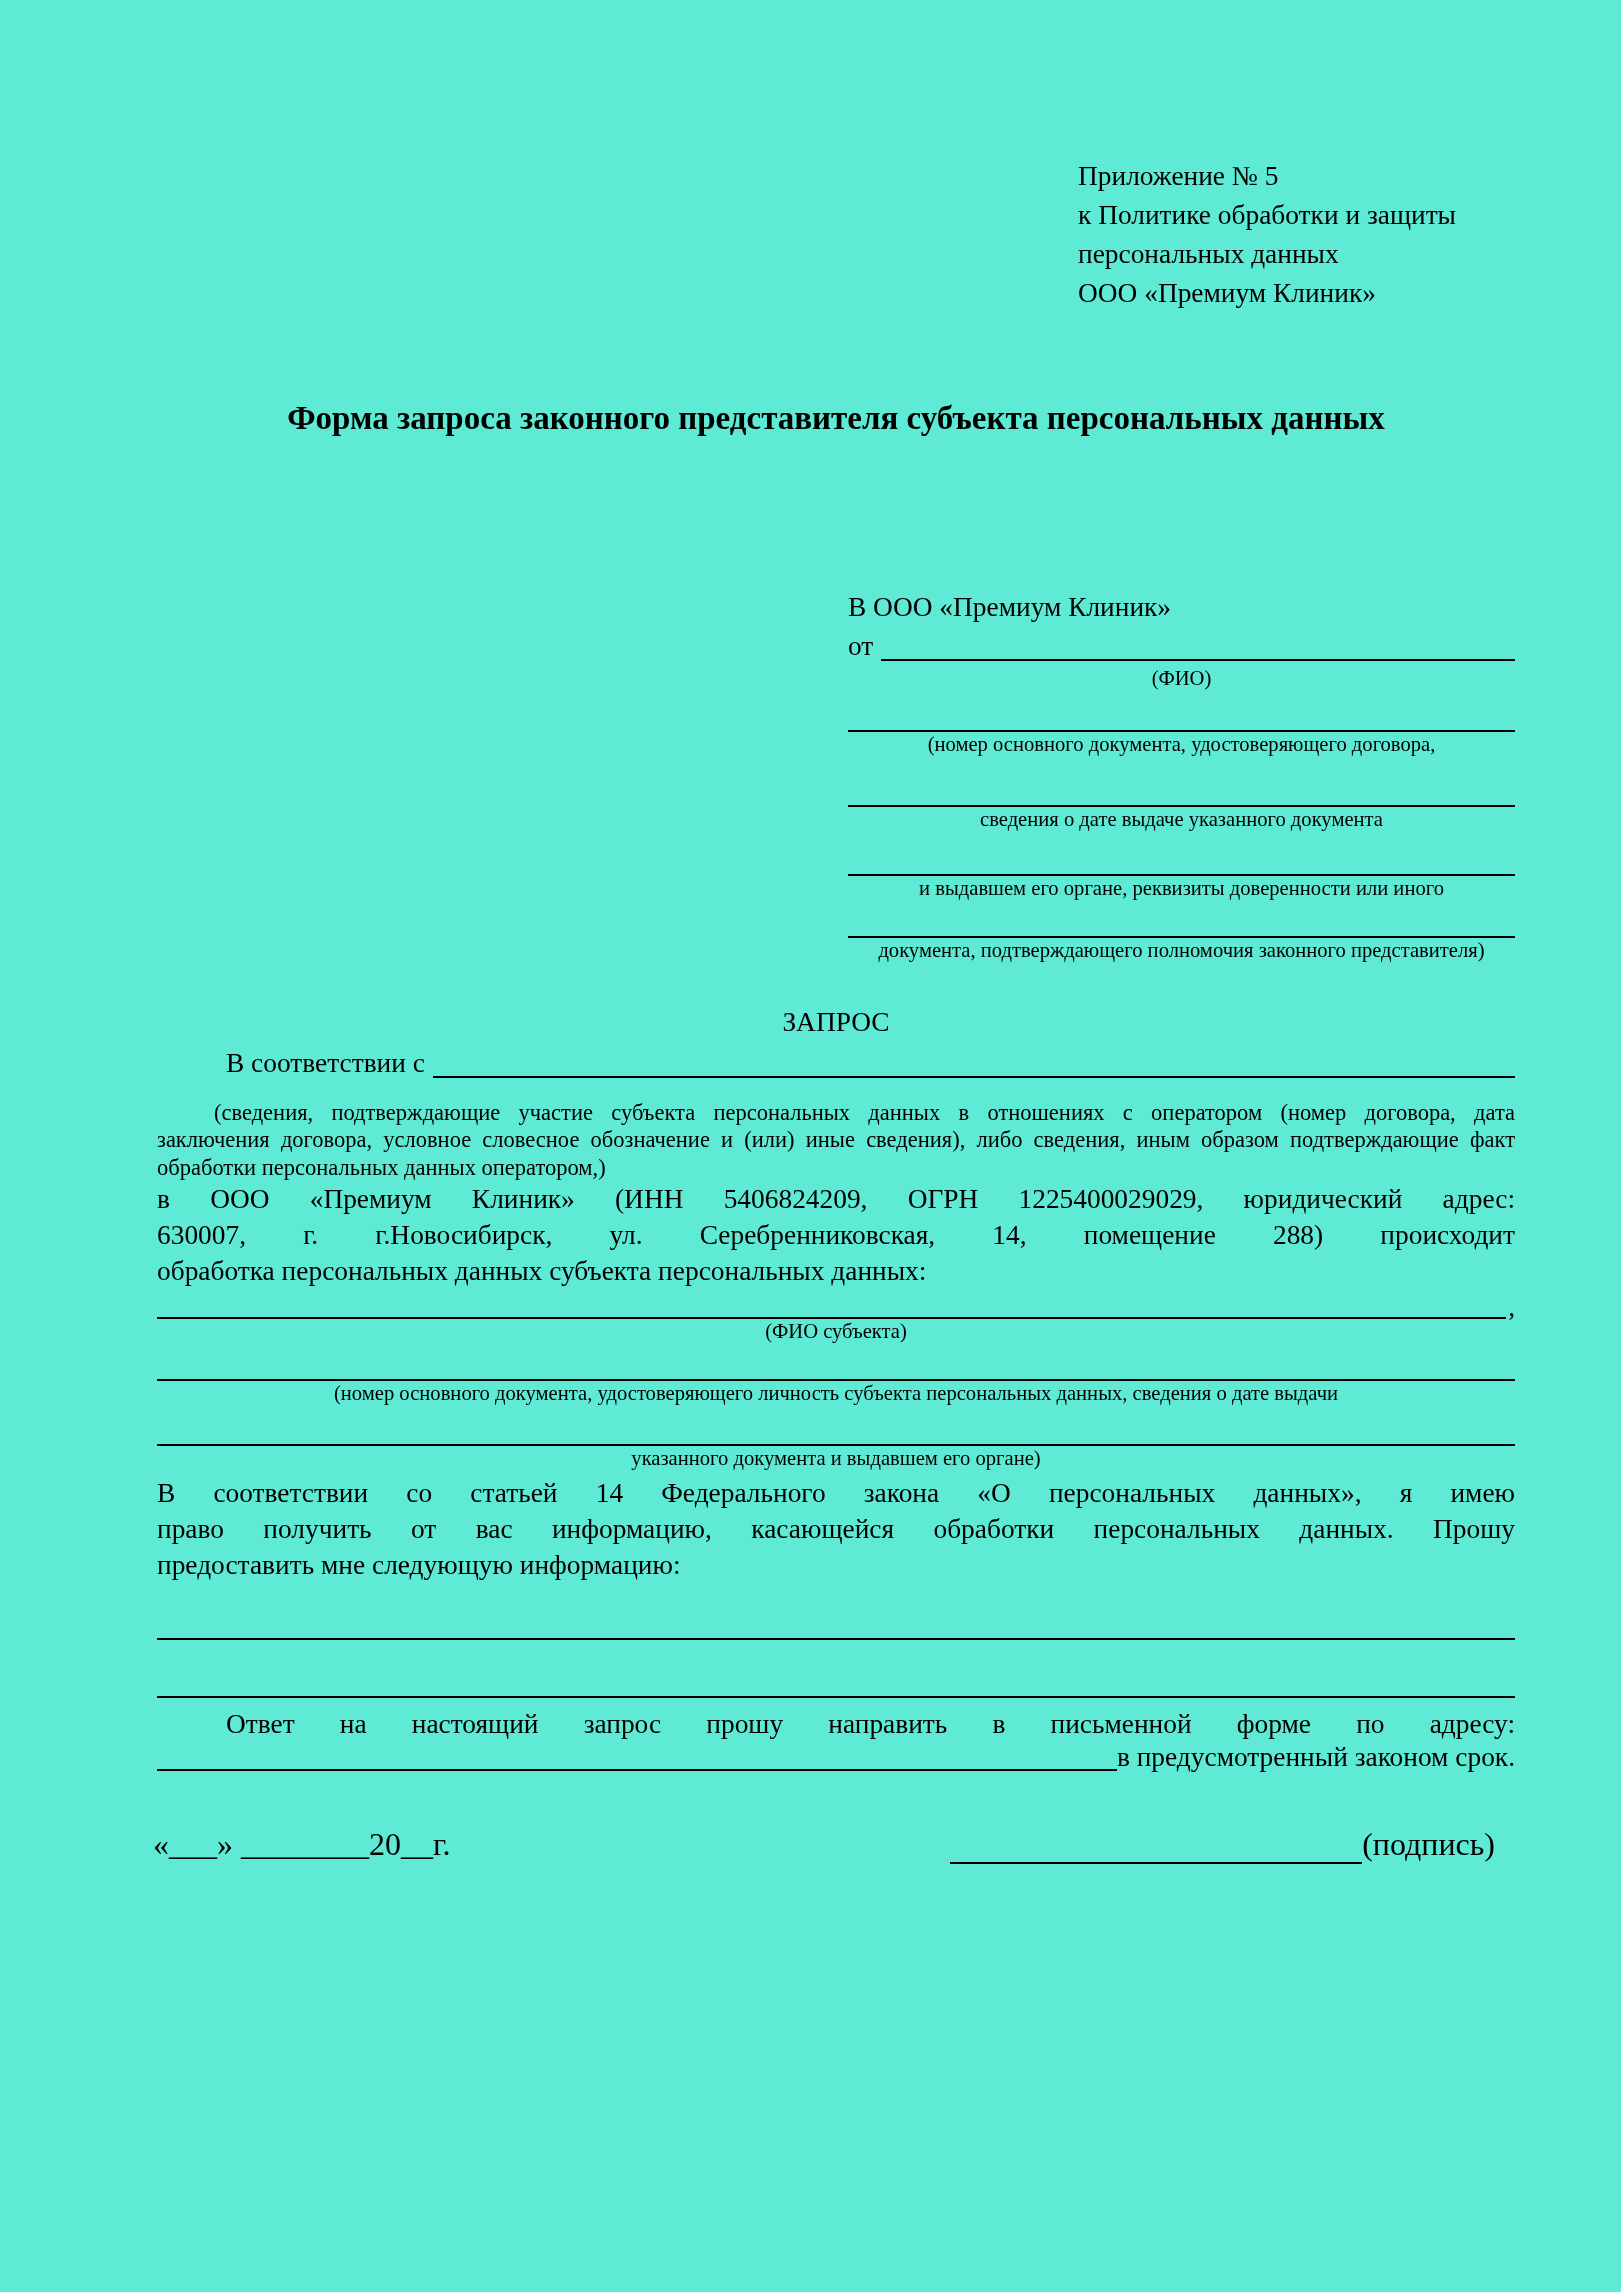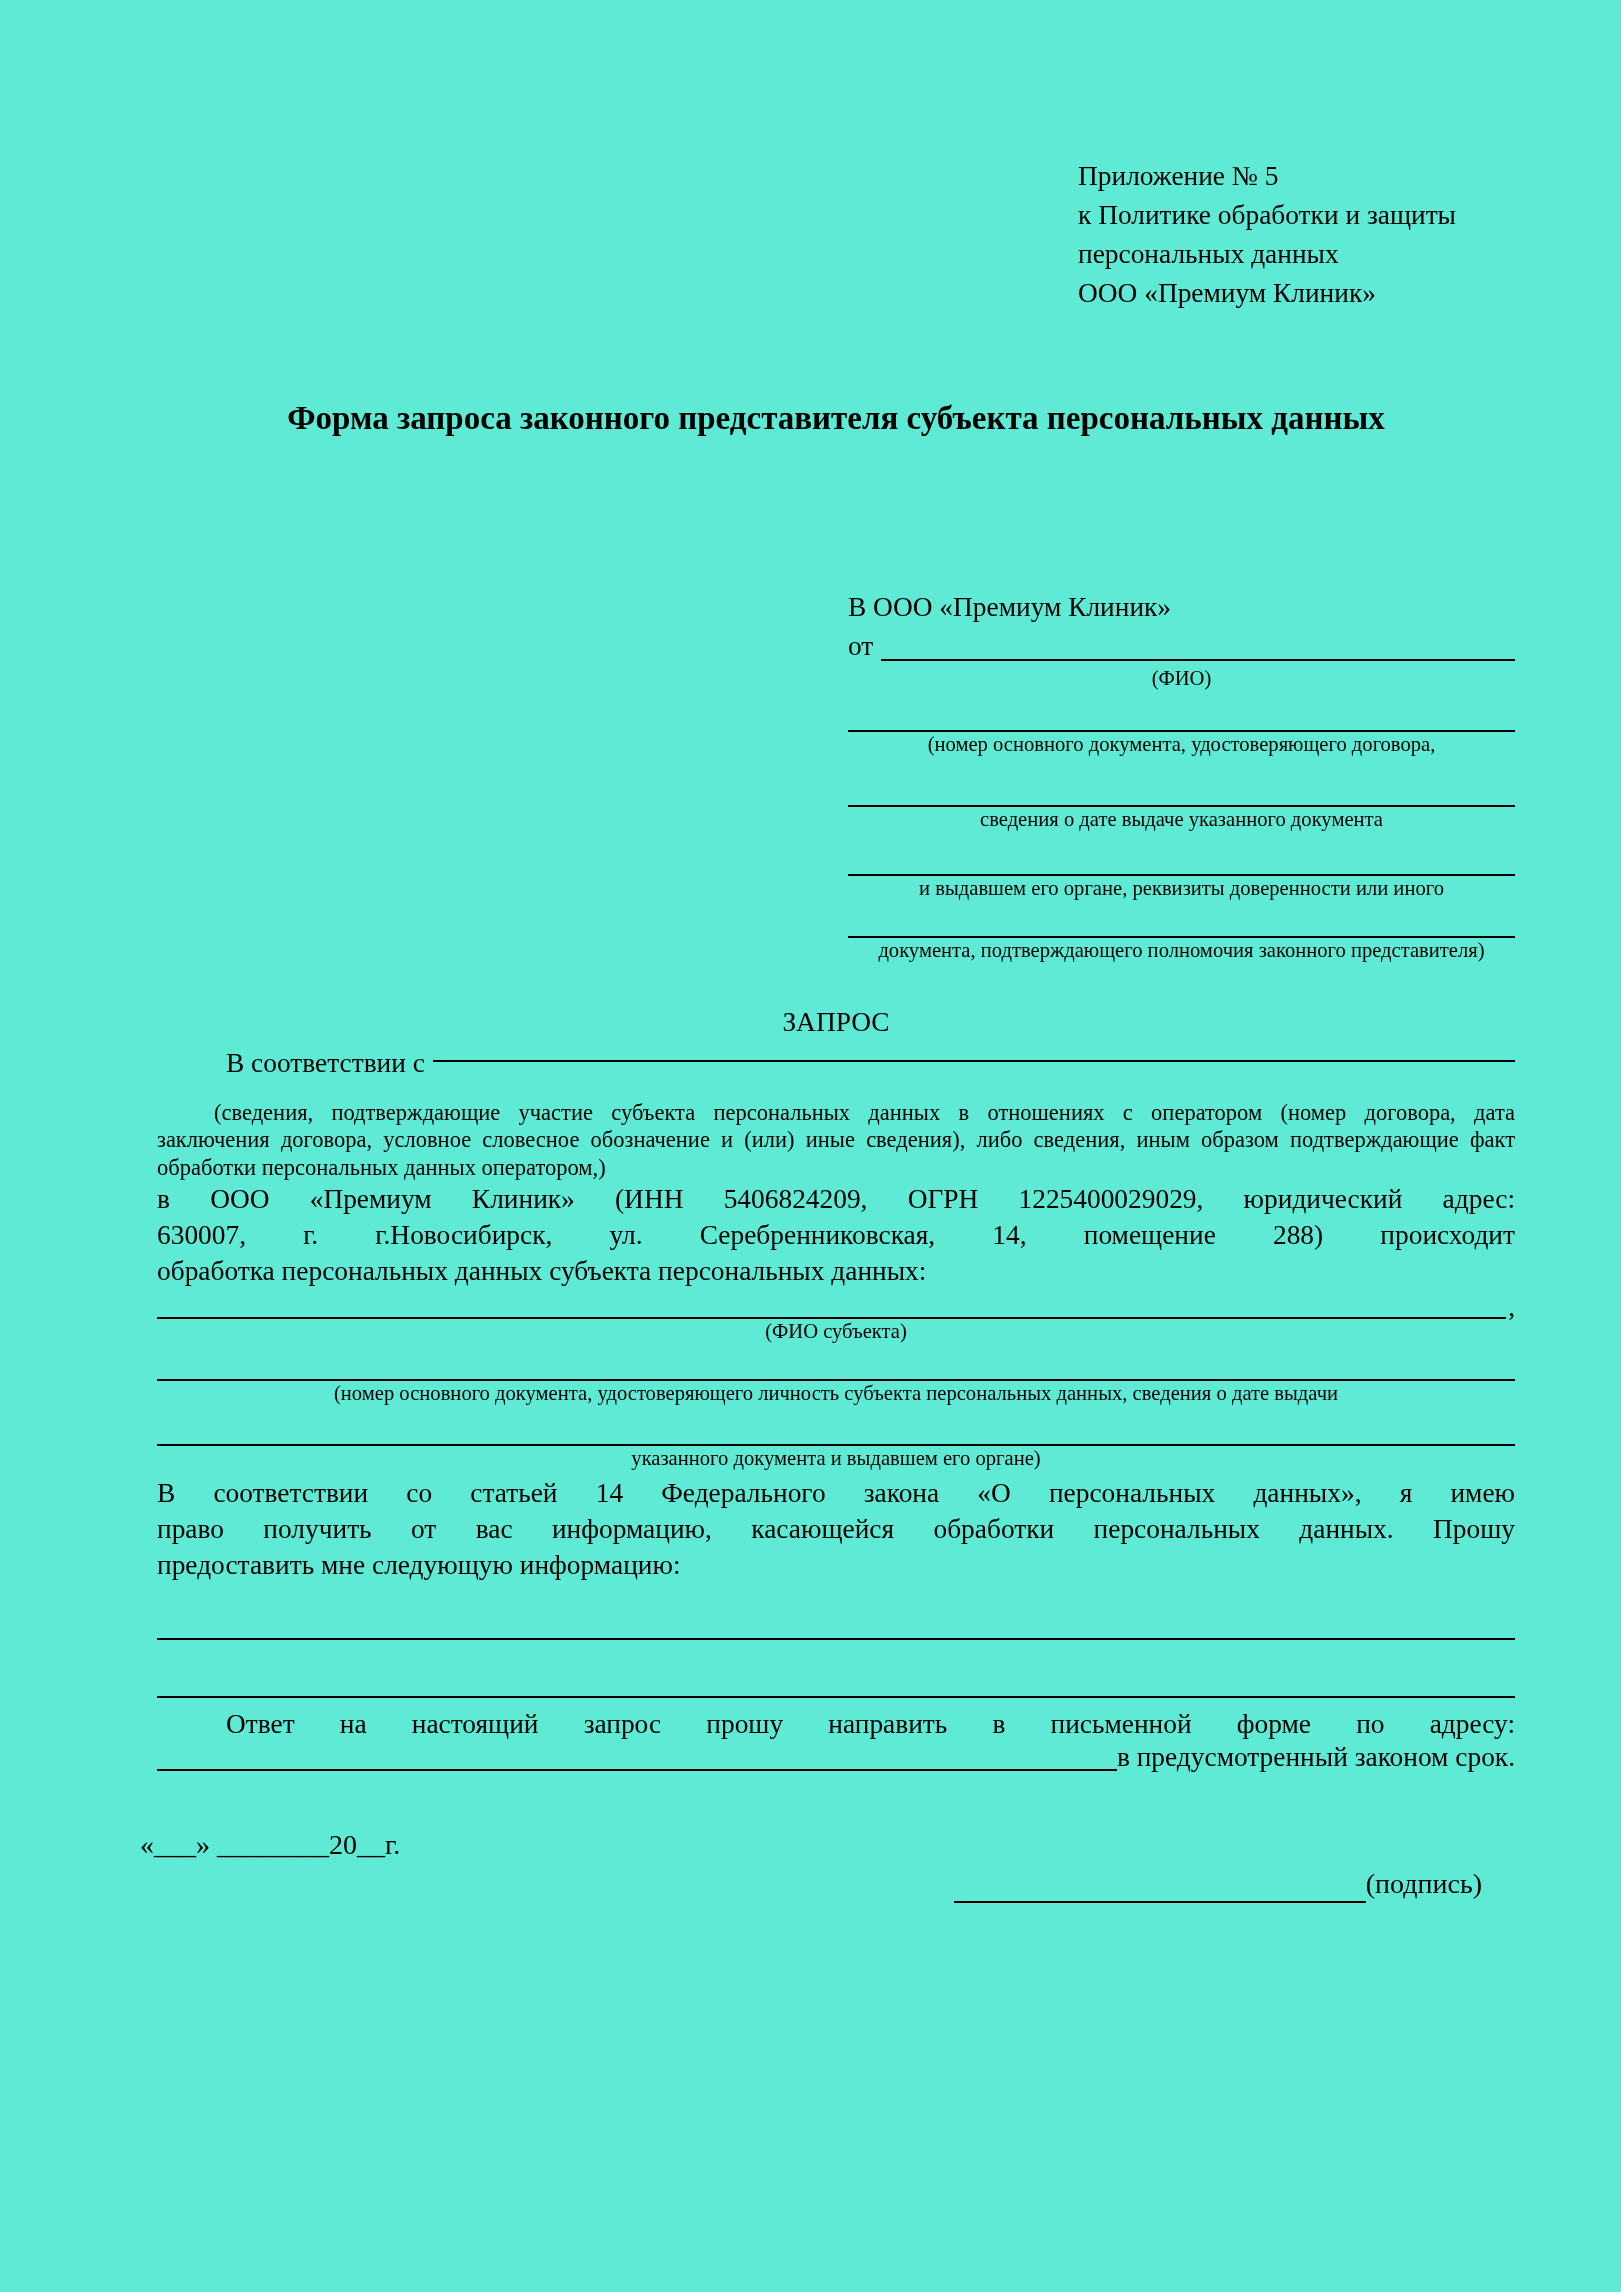--- a/index.html
+++ b/index.html
@@ -65,21 +65,21 @@
   .h57 { height: 56px; }
   
   .main {
     position: absolute;
     left: 157px;
     top: 1000px;
     width: 1358px;
     font-size: 27.4px;
   }
   .zapros { text-align: center; line-height: 44px; }
-  .intro-row { line-height: 39px; align-items: center; }
+  .intro-row { line-height: 39px; }
   .intro-label { white-space: nowrap; padding-left: 69px; }
   .fineprint { font-size: 22.5px; line-height: 27.4px; margin-top: 16px; }
   .fp-indent { text-indent: 57px; }
   .jl { text-align: justify; text-align-last: justify; }
   .para { line-height: 36px; }
   .law { margin-top: 3.9px; }
   .subject-row {
     display: flex;
     align-items: flex-end;
     height: 21.6px;
@@ -99,27 +99,26 @@
     display: flex;
     align-items: flex-end;
     height: 27.4px;
     line-height: 27.4px;
   }
   .ans2 .fill { margin: 0; }
   .ans2 .tail { white-space: nowrap; }
   
   .footer {
     position: absolute;
-    left: 140px;
+    left: 153px;
     top: 1825px;
     width: 1358px;
     display: flex;
-    font-size: 28px;
+    font-size: 32px;
     line-height: 39px;
-    flex-direction: column;
   }
   .sig-group {
     margin-left: auto;
     margin-right: 16px;
     display: flex;
     align-items: flex-end;
   }
   .sig-line {
     display: inline-block;
     width: 412px;

